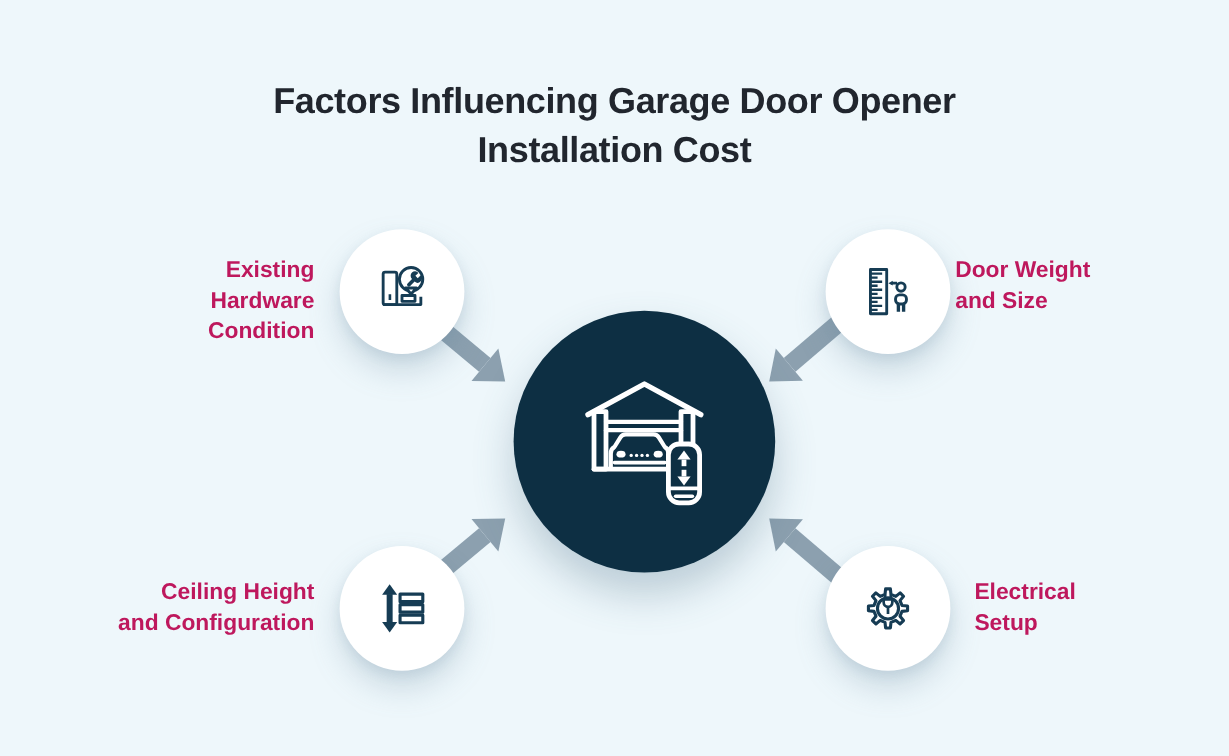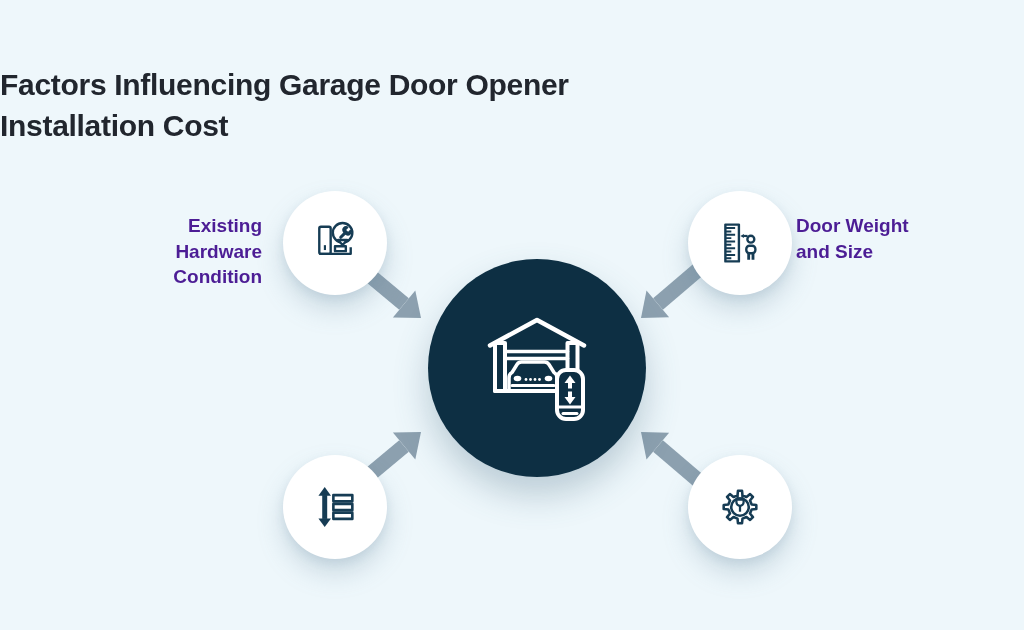--- a/index.html
+++ b/index.html
@@ -5,21 +5,21 @@
   html,body{margin:0;padding:0;}
   body{
     width:1024px;height:630px;overflow:hidden;
     background:#eef7fb;
     font-family:"Liberation Sans","DejaVu Sans",sans-serif;
     position:relative;
   }
   .stage{position:absolute;inset:0;}
   .title{
     position:absolute;top:64px;left:0;width:1024px;
-    text-align:left;margin:0;
+    text-align:center;margin:0;
     font-size:30px;line-height:41px;font-weight:bold;
     letter-spacing:-0.3px;color:#21262e;
     white-space:pre-line;
   }
   .arrows{position:absolute;left:0;top:0;width:1024px;height:630px;}
   .bubble{
     position:absolute;width:104px;height:104px;border-radius:50%;
     background:#ffffff;
     box-shadow:0 14px 26px rgba(108,140,162,0.28),0 4px 10px rgba(108,140,162,0.14);
     display:flex;align-items:center;justify-content:center;
@@ -29,21 +29,21 @@
   .bubble.bl{left:283px;top:455px;}
   .bubble.br{left:688px;top:455px;}
   .center-circle{
     position:absolute;left:428px;top:259px;width:218px;height:218px;
     border-radius:50%;background:#0d2f43;
     box-shadow:0 18px 34px rgba(70,105,130,0.30);
   }
   .center-circle svg{position:absolute;left:57px;top:55px;}
   .label{
     position:absolute;
-    font-size:19px;line-height:25.5px;font-weight:bold;color:#4c1d95;
+    font-size:19px;line-height:25.5px;font-weight:bold;color:#be185d;
     white-space:pre-line;
   }
   .label.tl{right:762px;top:213px;text-align:right;}
   .label.tr{left:796px;top:213px;text-align:left;}
   .label.bl{right:762px;top:481px;text-align:right;}
   .label.br{left:812px;top:481px;text-align:left;}
 </style>
 </head>
 <body>
 
@@ -139,24 +139,28 @@
       <g fill="#163c54" stroke="none">
         <polygon points="14.5,5.5 8.7,13.5 20.3,13.5"></polygon>
         <rect x="12.2" y="13" width="4.6" height="22"></rect>
         <polygon points="14.5,42.5 8.7,34.5 20.3,34.5"></polygon>
       </g>
       <rect x="22.5" y="13" width="17.5" height="5.8" stroke-width="2.4"></rect>
       <rect x="22.5" y="21.1" width="17.5" height="5.8" stroke-width="2.4"></rect>
       <rect x="22.5" y="29.2" width="17.5" height="5.8" stroke-width="2.4"></rect>
     </svg>
   </div>
+  <div class="label bl">Ceiling Height
+and Configuration</div>
 
   <div class="bubble br">
     <svg width="54" height="54" viewBox="0 0 48 48" fill="none" stroke="#163c54" stroke-width="2.3" stroke-linejoin="round">
       <path id="gear-path" d="M34.37,21.80 L38.49,22.22 L38.49,25.78 L34.37,26.20 L32.89,29.77 L32.89,29.77 L35.50,32.99 L32.99,35.50 L29.77,32.89 L26.20,34.37 L26.20,34.37 L25.78,38.49 L22.22,38.49 L21.80,34.37 L18.23,32.89 L18.23,32.89 L15.01,35.50 L12.50,32.99 L15.11,29.77 L13.63,26.20 L13.63,26.20 L9.51,25.78 L9.51,22.22 L13.63,21.80 L15.11,18.23 L15.11,18.23 L12.50,15.01 L15.01,12.50 L18.23,15.11 L21.80,13.63 L21.80,13.63 L22.22,9.51 L25.78,9.51 L26.20,13.63 L29.77,15.11 L29.77,15.11 L32.99,12.50 L35.50,15.01 L32.89,18.23 L34.37,21.80 Z"></path>
       <circle cx="24" cy="24" r="7.8"></circle>
       <path d="M21.9,13.8 V17.4 M26.1,13.8 V17.4" stroke-width="2"></path>
       <path d="M20.8,17.4 h6.4 v2.3 a3.2,3.2 0 0 1 -6.4,0 z" stroke-width="2"></path>
       <path d="M24,23 V28.2" stroke-width="2"></path>
     </svg>
   </div>
+  <div class="label br">Electrical
+Setup</div>
 
 </div>
 
 </body></html>

